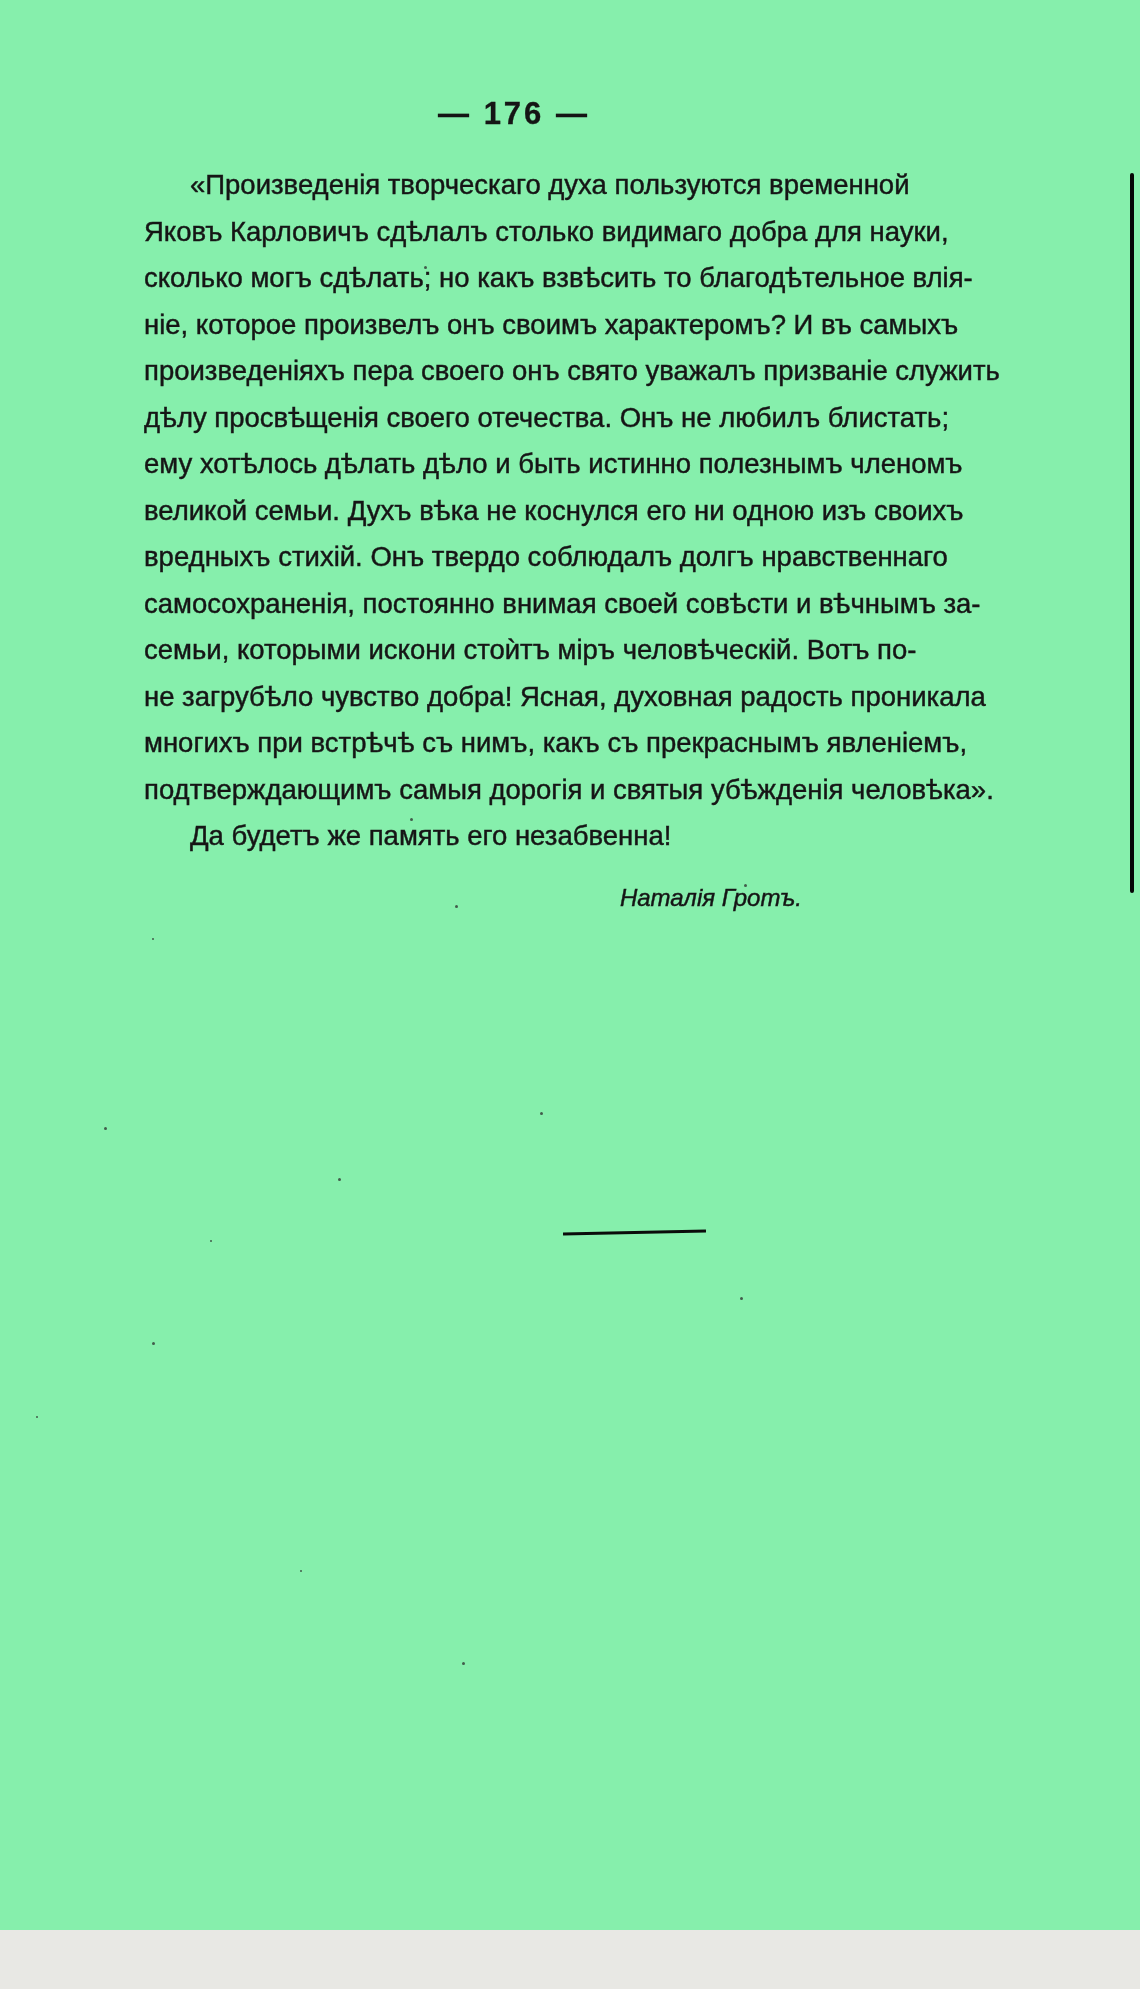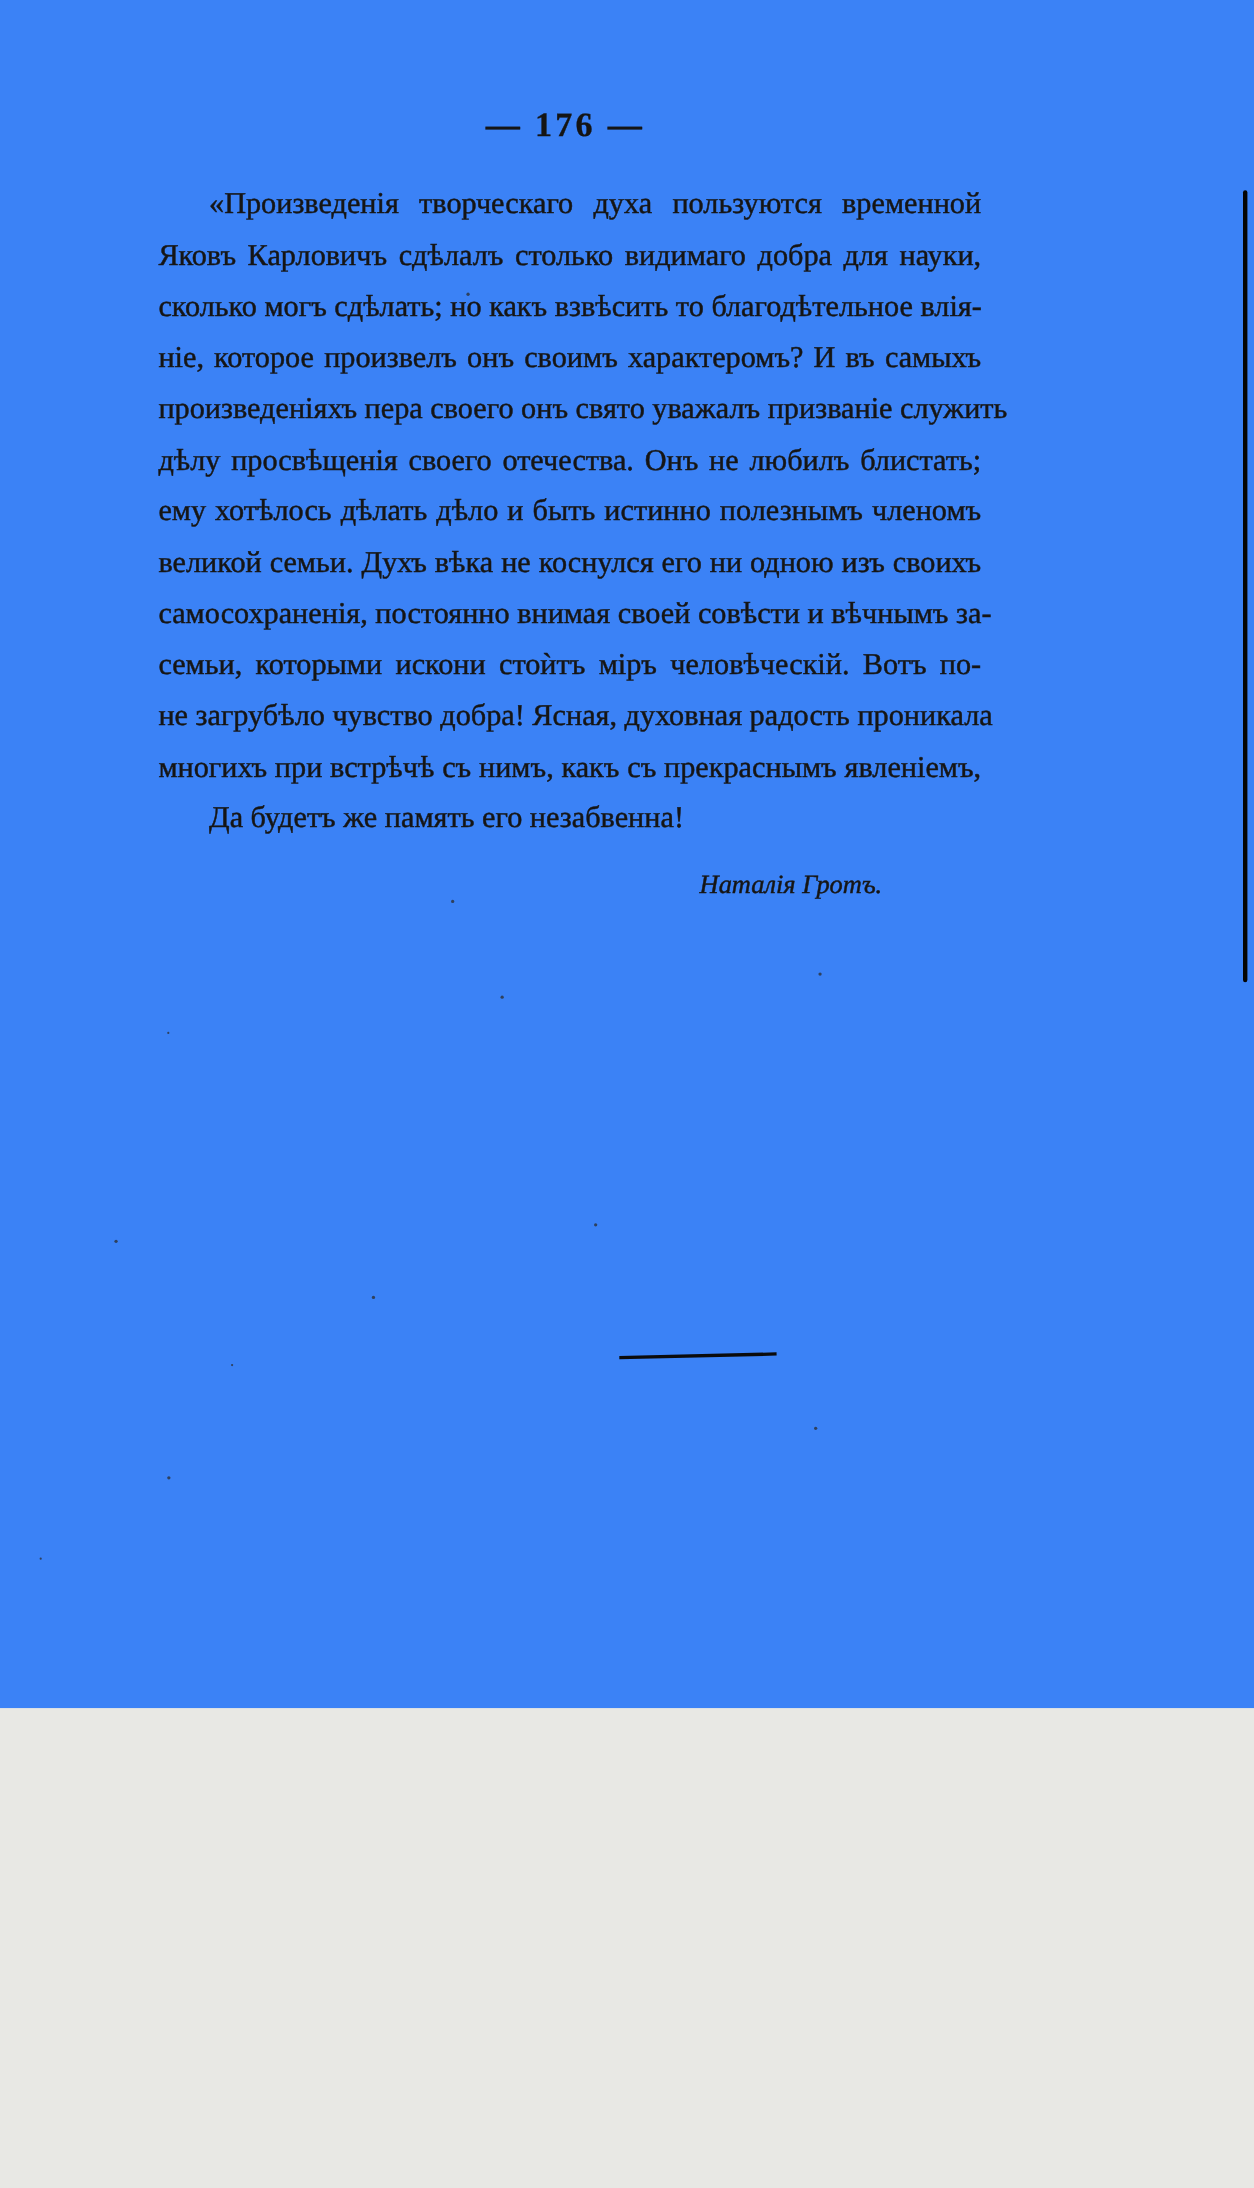--- a/index.html
+++ b/index.html
@@ -1,23 +1,23 @@
 <!DOCTYPE html>
 <html><head>
 <meta charset="utf-8">
 <style>
   html, body { margin: 0; padding: 0; background: #e8e8e4; }
   .page {
     position: relative;
     width: 1140px;
-    height: 1553px;
+    height: 1930px;
     margin: 0 auto;
-    background: #3b82f6;
+    background: #86efac;
     overflow: hidden;
-    font-family: Liberation Serif, serif;
+    font-family: Liberation Sans, sans-serif;
     color: #151515;
   }
   .page-number {
     position: absolute;
     top: 96px;
     left: 140px;
     width: 748px;
     text-align: center;
     font-size: 31px;
     font-weight: bold;
@@ -95,24 +95,26 @@
   <div class="body-text">
     <div>
       <div class="tline indent">«Произведенія творческаго духа пользуются временной</div>
       <div class="tline">Яковъ Карловичъ сдѣлалъ столько видимаго добра для науки,</div>
       <div class="tline">сколько могъ сдѣлать; но какъ взвѣсить то благодѣтельное влія-</div>
       <div class="tline">ніе, которое произвелъ онъ своимъ характеромъ? И въ самыхъ</div>
       <div class="tline">произведеніяхъ пера своего онъ свято уважалъ призваніе служить</div>
       <div class="tline">дѣлу просвѣщенія своего отечества. Онъ не любилъ блистать;</div>
       <div class="tline">ему хотѣлось дѣлать дѣло и быть истинно полезнымъ членомъ</div>
       <div class="tline">великой семьи. Духъ вѣка не коснулся его ни одною изъ своихъ</div>
+      <div class="tline">вредныхъ стихій. Онъ твердо соблюдалъ долгъ нравственнаго</div>
       <div class="tline">самосохраненія, постоянно внимая своей совѣсти и вѣчнымъ за-</div>
       <div class="tline">семьи, которыми искони стоѝтъ міръ человѣческій. Вотъ по-</div>
       <div class="tline">не загрубѣло чувство добра! Ясная, духовная радость проникала</div>
       <div class="tline">многихъ при встрѣчѣ съ нимъ, какъ съ прекраснымъ явленіемъ,</div>
+      <div class="tline">подтверждающимъ самыя дорогія и святыя убѣжденія человѣка».</div>
     </div>
 
     <div class="closing-line">Да будетъ же память его незабвенна!</div>
 
     <div class="signature">Наталія Гротъ.</div>
   </div>
 
   <div class="divider"></div>
 
   <div class="edge-right"></div>

